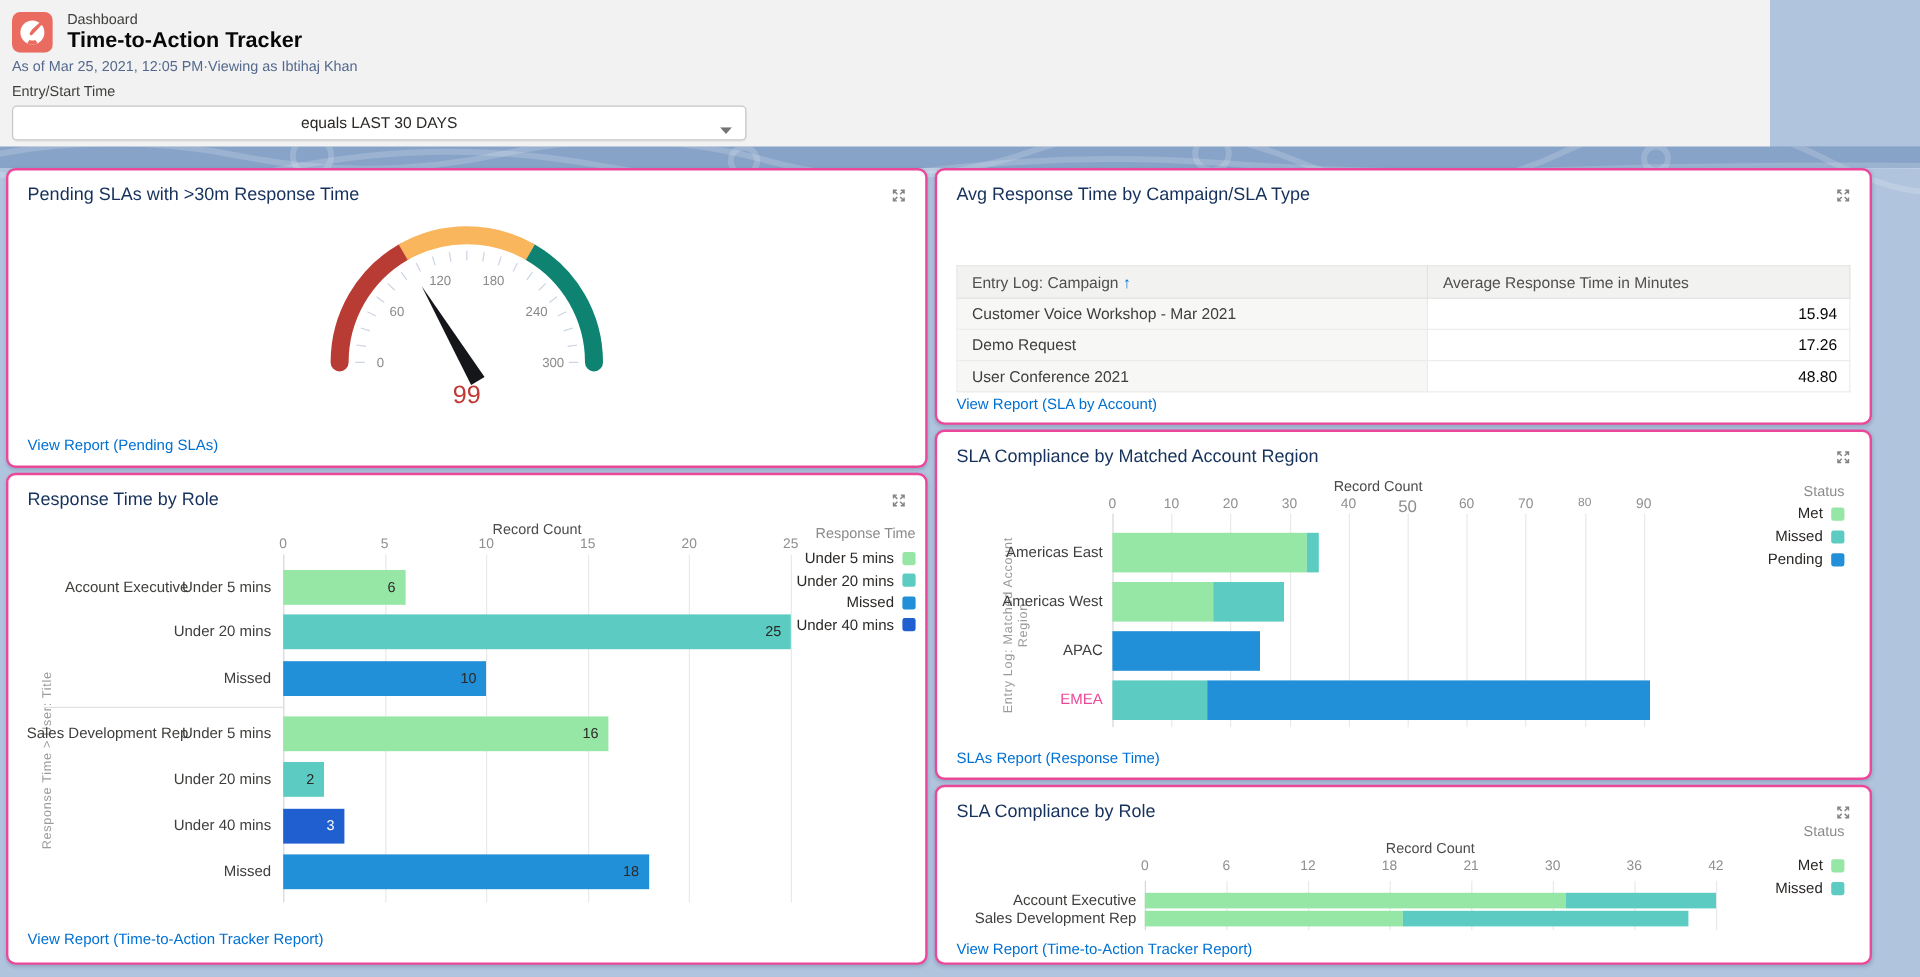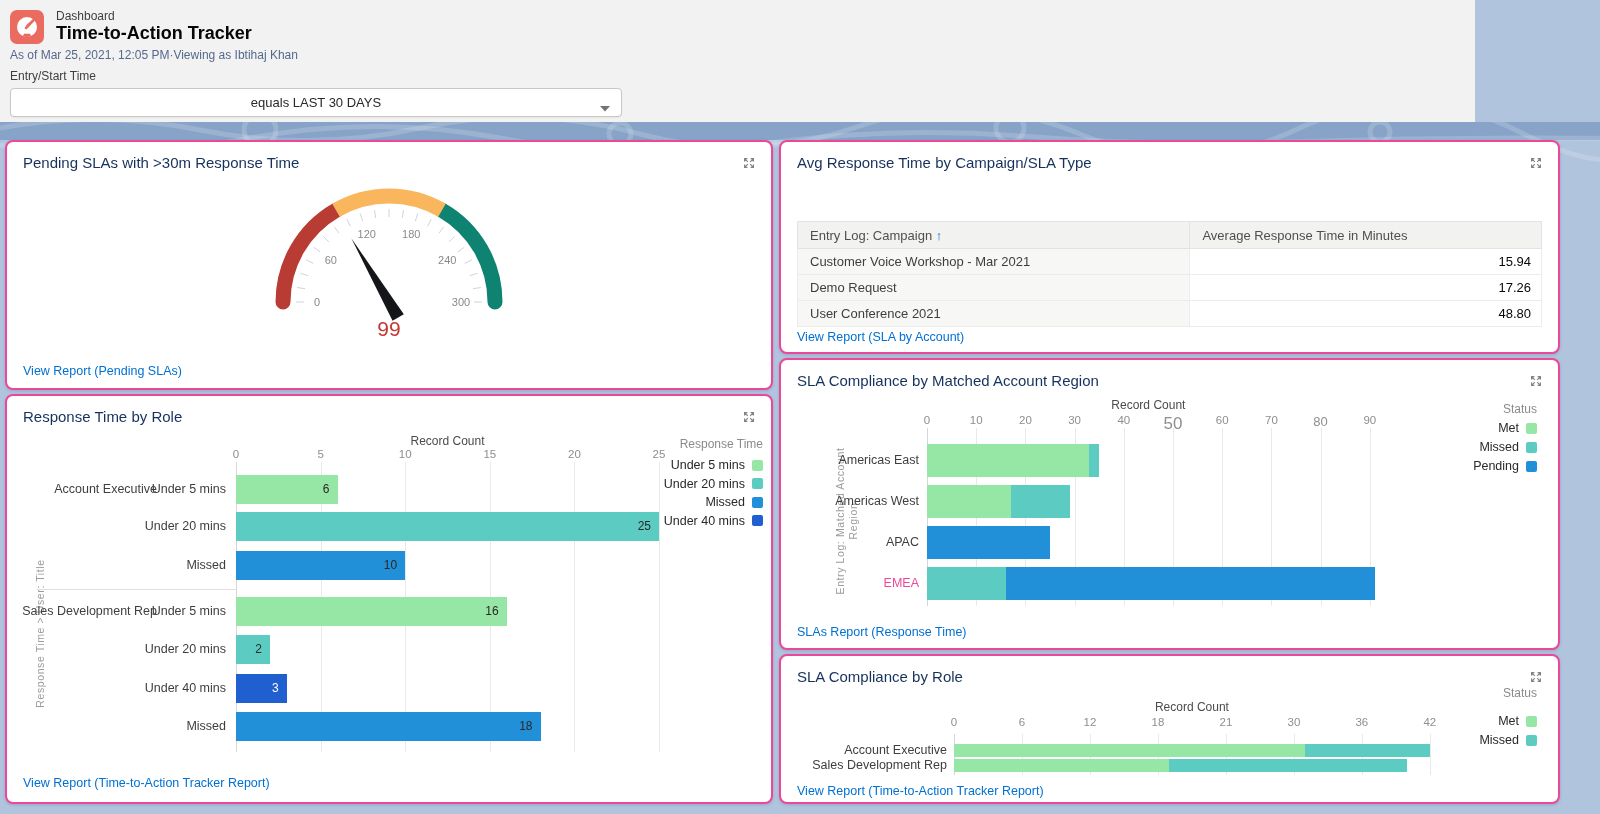--- a/index.html
+++ b/index.html
@@ -236,27 +236,27 @@
           <div style="position: absolute; left: 126px; top: 54px; width: 40px; text-align: center; font-size: 11.5px; color: rgb(142, 142, 142);">0</div>
           <div style="position: absolute; left: 146px; top: 68px; width: 1px; height: 178px; background: rgb(214, 214, 214);"></div>
           <div style="position: absolute; left: 175.2px; top: 54px; width: 40px; text-align: center; font-size: 11.5px; color: rgb(142, 142, 142);">10</div>
           <div style="position: absolute; left: 195.2px; top: 68px; width: 1px; height: 178px; background: rgb(233, 233, 233);"></div>
           <div style="position: absolute; left: 224.4px; top: 54px; width: 40px; text-align: center; font-size: 11.5px; color: rgb(142, 142, 142);">20</div>
           <div style="position: absolute; left: 244.4px; top: 68px; width: 1px; height: 178px; background: rgb(233, 233, 233);"></div>
           <div style="position: absolute; left: 273.6px; top: 54px; width: 40px; text-align: center; font-size: 11.5px; color: rgb(142, 142, 142);">30</div>
           <div style="position: absolute; left: 293.6px; top: 68px; width: 1px; height: 178px; background: rgb(233, 233, 233);"></div>
           <div style="position: absolute; left: 322.8px; top: 54px; width: 40px; text-align: center; font-size: 11.5px; color: rgb(142, 142, 142);">40</div>
           <div style="position: absolute; left: 342.8px; top: 68px; width: 1px; height: 178px; background: rgb(233, 233, 233);"></div>
-          <div style="position: absolute; left: 372px; top: 54px; width: 40px; text-align: center; font-size: 17px; color: rgb(142, 142, 142);">50</div>
+          <div style="position: absolute; left: 372px; top: 54px; width: 40px; text-align: center; font-size: 14px; color: rgb(142, 142, 142);">50</div>
           <div style="position: absolute; left: 392px; top: 68px; width: 1px; height: 178px; background: rgb(233, 233, 233);"></div>
           <div style="position: absolute; left: 421.2px; top: 54px; width: 40px; text-align: center; font-size: 11.5px; color: rgb(142, 142, 142);">60</div>
           <div style="position: absolute; left: 441.2px; top: 68px; width: 1px; height: 178px; background: rgb(233, 233, 233);"></div>
           <div style="position: absolute; left: 470.4px; top: 54px; width: 40px; text-align: center; font-size: 11.5px; color: rgb(142, 142, 142);">70</div>
           <div style="position: absolute; left: 490.4px; top: 68px; width: 1px; height: 178px; background: rgb(233, 233, 233);"></div>
-          <div style="position: absolute; left: 519.6px; top: 54px; width: 40px; text-align: center; font-size: 13px; color: rgb(142, 142, 142);">80</div>
+          <div style="position: absolute; left: 519.6px; top: 54px; width: 40px; text-align: center; font-size: 10px; color: rgb(142, 142, 142);">80</div>
           <div style="position: absolute; left: 539.6px; top: 68px; width: 1px; height: 178px; background: rgb(233, 233, 233);"></div>
           <div style="position: absolute; left: 568.8px; top: 54px; width: 40px; text-align: center; font-size: 11.5px; color: rgb(142, 142, 142);">90</div>
           <div style="position: absolute; left: 588.8px; top: 68px; width: 1px; height: 178px; background: rgb(233, 233, 233);"></div>
           <div style="position: absolute; right: 21px; top: 42px; width: 130px; text-align: right; font-size: 12px; color: rgb(139, 139, 139);">Status</div>
           <div style="position: absolute; right: 21px; top: 61px; width: 150px; height: 14px; display: flex; align-items: center; justify-content: flex-end;">
             <div style="position: static; font-size: 12.5px; color: rgb(43, 40, 38);">Met</div>
             <div style="position: static; width: 11px; height: 11px; margin-left: 7px; border-radius: 2px; background: rgb(150, 230, 165);"></div>
           </div>
           <div style="position: absolute; right: 21px; top: 80px; width: 150px; height: 14px; display: flex; align-items: center; justify-content: flex-end;">
             <div style="position: static; font-size: 12.5px; color: rgb(43, 40, 38);">Missed</div>

